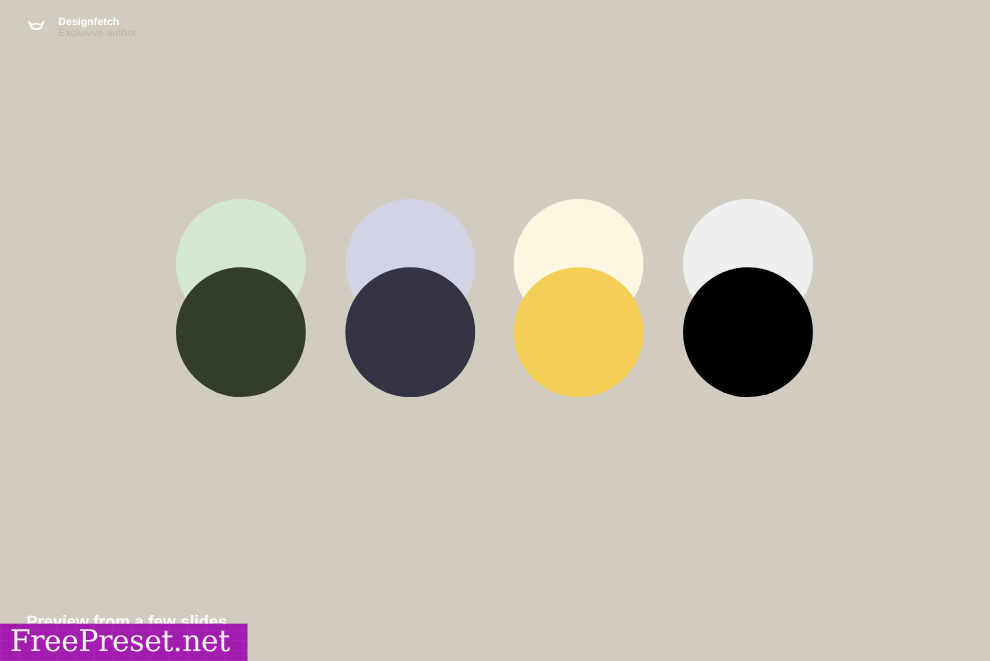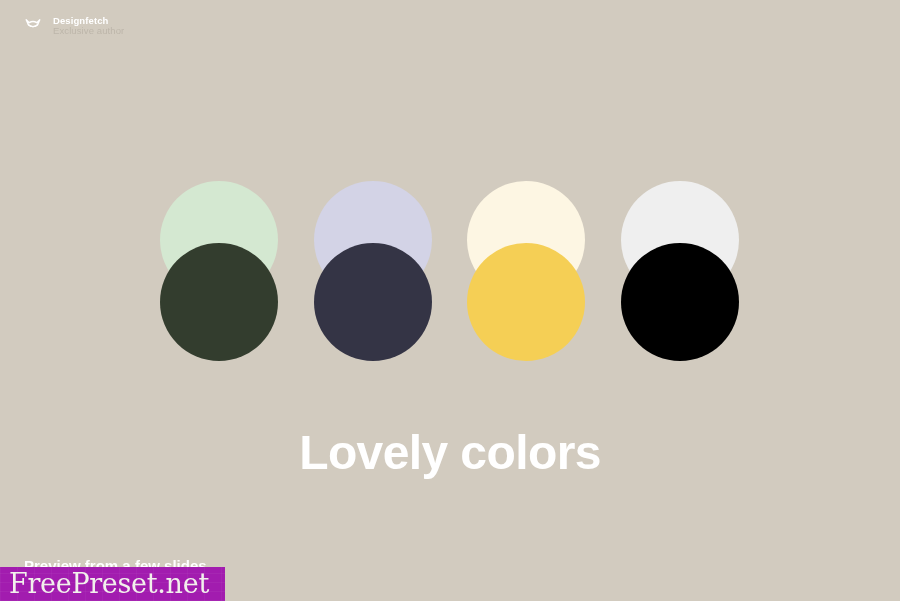--- a/index.html
+++ b/index.html
@@ -174,21 +174,20 @@
       <div class="swatch-circle bottom" style="background: rgb(245, 207, 85);"></div>
     </div>
 
     <div class="swatch-pair" id="pair-4">
       <div class="swatch-circle top" style="background: rgb(239, 239, 239);"></div>
       <div class="swatch-circle bottom" style="background: rgb(0, 0, 0);"></div>
     </div>
 
   </div>
 
-  <div id="headline">Lovely colors</div>
 
   <div id="footer-note">Preview from a few slides</div>
 
   <div id="watermark">
     <span id="watermark-label">FreePreset.net</span>
   </div>
 
 </div>
 
 </body></html>

